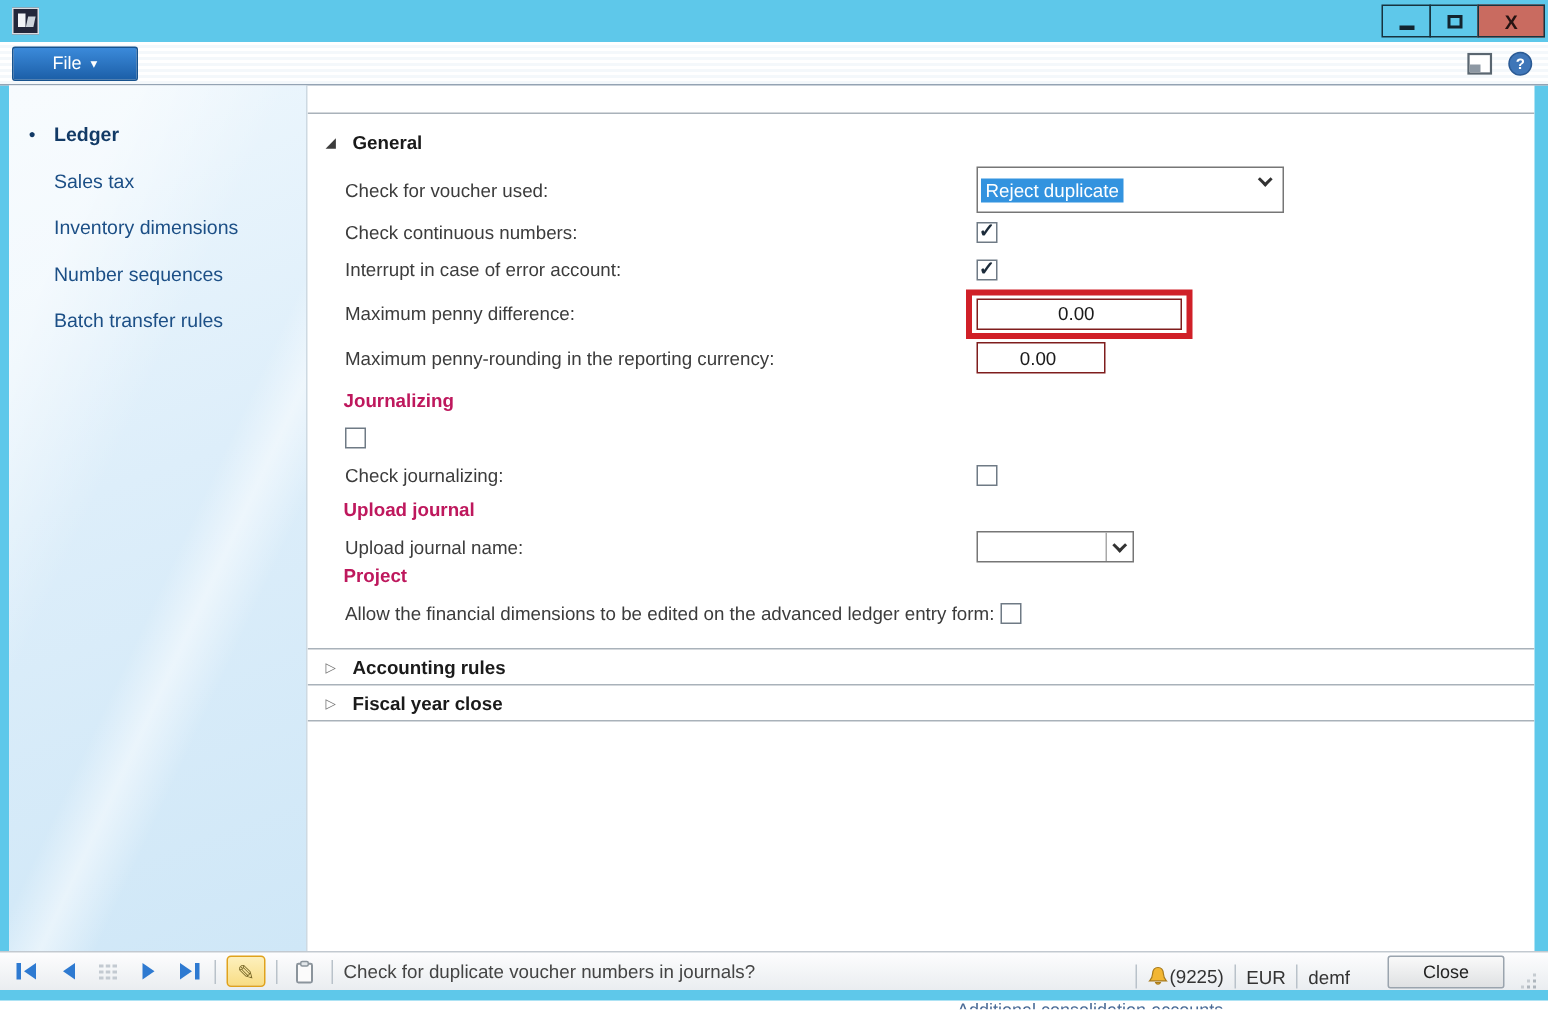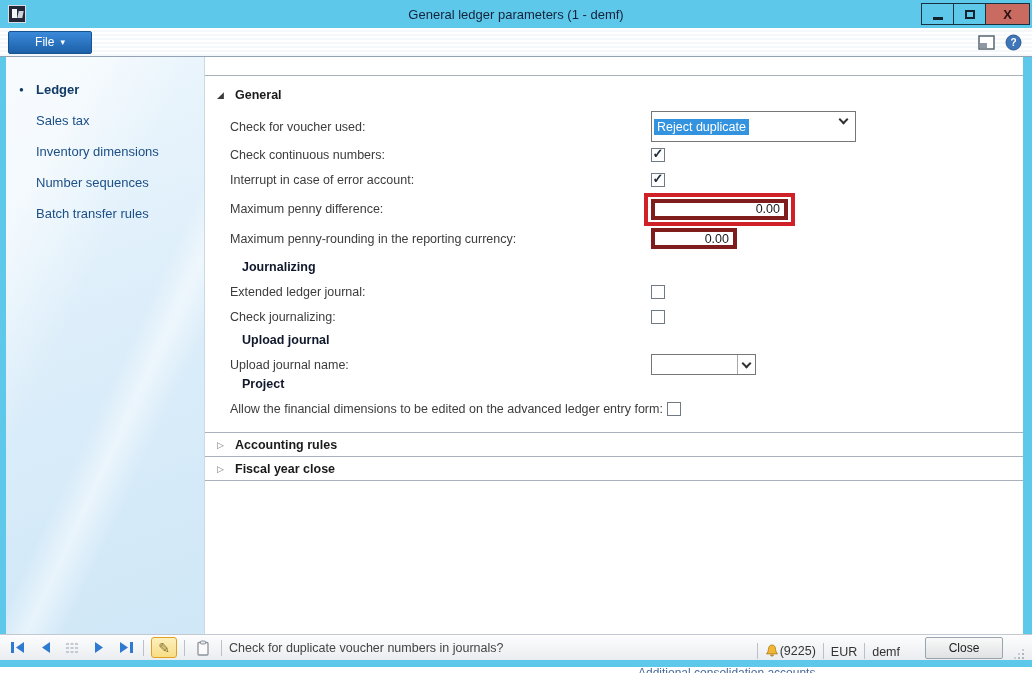--- a/index.html
+++ b/index.html
@@ -49,34 +49,34 @@
   .sec-tri { width:14px; font-size:9px; color:#444; }
   .sec-tri.open { color:#3c3c3c; }
   .sec-tri.closed { color:#777; }
   .sec-title { font-weight:bold; font-size:12.5px; color:#1a1a1a; margin-left:4px; }
 
   .rows { margin-top:8px; }
   .row { display:flex; align-items:center; min-height:25px; padding-left:25px; }
   .row .lbl { width:421px; flex:0 0 auto; color:#3c3c3c; }
   .row .lbl.auto { width:auto; }
 
-  .subhead { font-weight:bold; color:#0f172a; font-size:12.5px; padding-left:37px; }
+  .subhead { font-weight:bold; color:#be185d; font-size:12.5px; padding-left:24px; }
 
   .select-box { width:205px; height:31px; border:1px solid #767676; background:#fff; display:flex; align-items:center; position:relative; padding-left:2px; cursor:default; }
   .sel-text { background:#3393df; color:#fff; padding:1px 3px; font-size:12.5px; }
   .chev { width:7px; height:7px; border-right:2px solid #333; border-bottom:2px solid #333; transform:rotate(45deg); position:absolute; right:8px; top:4px; }
   .combo { width:105px; height:21px; border:1px solid #767676; background:#fff; position:relative; cursor:text; }
   .combo .chev-zone { position:absolute; right:0; top:0; width:18px; height:19px; border-left:1px solid #a9a9a9; }
   .combo .chev { right:5px; top:5px; }
 
   .cb { width:14px; height:14px; border:1px solid #6f7a85; background:#fff; display:flex; align-items:center; justify-content:center; cursor:default; }
   .cb .mark { display:none; font-size:13px; font-weight:bold; color:#1c2b3a; line-height:1; margin-top:-2px; }
   .cb.checked .mark { display:block; }
 
-  .num-input { height:21px; border:4px solid #7f1d1d; text-align:right; font-size:12.5px; font-family:"Liberation Sans",sans-serif; padding-right:4px; color:#1a1a1a; }
+  .num-input { height:21px; border:1px solid #7f1d1d; text-align:center; font-size:12.5px; font-family:"Liberation Sans",sans-serif; padding-right:4px; color:#1a1a1a; }
   .red-wrap { border:4px solid #d02028; padding:2px 3px; display:inline-block; }
 
   .collapsed-row { display:flex; align-items:center; height:23px; margin-left:12px; }
 
   
   .statusbar { height:26px; flex:0 0 auto; background:linear-gradient(#fdfdfe,#eaedf0); border-top:1px solid #c2c9d0; display:flex; align-items:center; padding:0 8px; gap:7px; }
   .sb-sep { width:1px; height:16px; background:#b9c2ca; flex:0 0 auto; }
   .nav-ic { display:flex; align-items:center; justify-content:center; width:20px; height:18px; cursor:default; }
   .pencil-btn { width:26px; height:21px; border:1px solid #e0a21c; border-radius:3px; background:linear-gradient(#fdf0bd,#f8dd85); display:flex; align-items:center; justify-content:center; font-size:14px; color:#7a6a2a; cursor:default; }
   .clip-btn { width:22px; height:20px; display:flex; align-items:center; justify-content:center; cursor:default; }
@@ -95,21 +95,20 @@
   .bg-strip { height:6px; overflow:hidden; background:#fff; }
   .bg-clip-text { margin-left:638px; font-size:12px; color:#4a6b96; line-height:12px; }
 </style>
 </head>
 <body>
 
 <div class="window">
 
   <div class="titlebar">
     <div class="app-icon"></div>
-    <div class="title-text">General ledger parameters (1 - demf)</div>
     <div class="win-controls">
       <div class="win-btn min">
           <span class="glyph"></span>
         </div>
       <div class="win-btn max">
           <span class="glyph"></span>
         </div>
       <div class="win-btn close">X</div>
     </div>
   </div>
@@ -197,21 +196,20 @@
 
         <div class="row">
           <span class="lbl">Maximum penny-rounding in the reporting currency:</span>
           <input class="num-input" style="width: 86px;" value="0.00">
         </div>
       </div>
 
       <div class="subhead" style="margin-top:9px">Journalizing</div>
       <div class="rows" style="margin-top:5px">
         <div class="row">
-          <span class="lbl">Extended ledger journal:</span>
           <span class="cb">
             
           </span>
         </div>
         <div class="row">
           <span class="lbl">Check journalizing:</span>
           <span class="cb">
             
           </span>
         </div>

